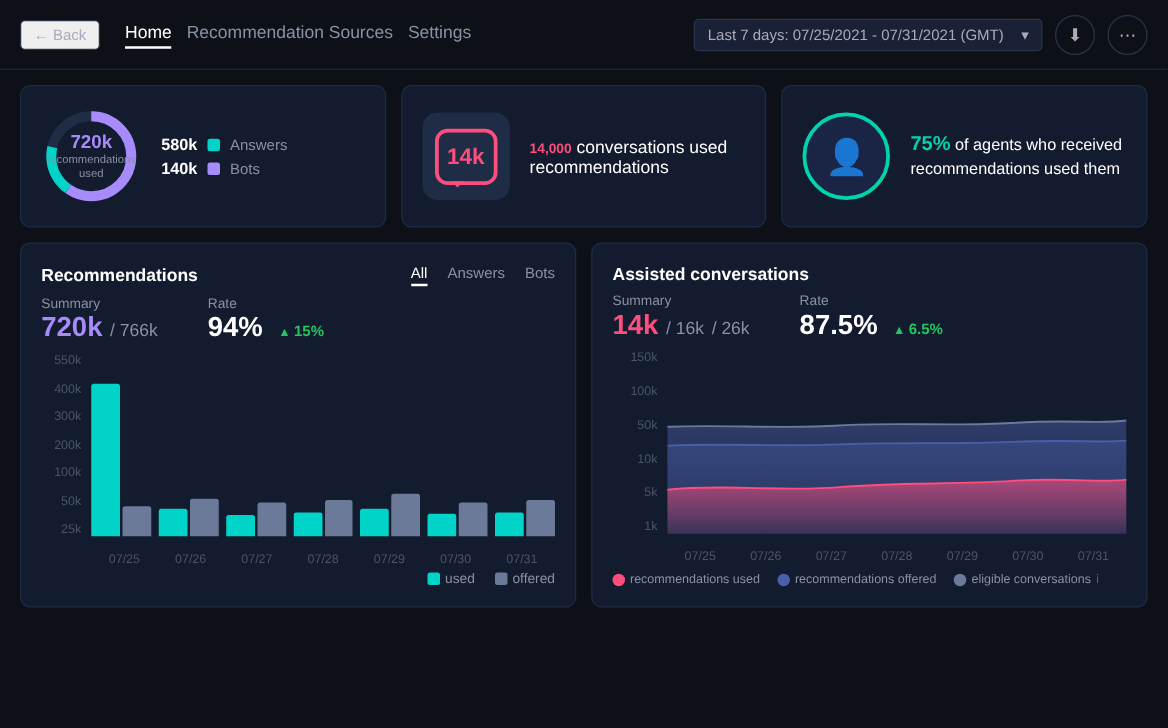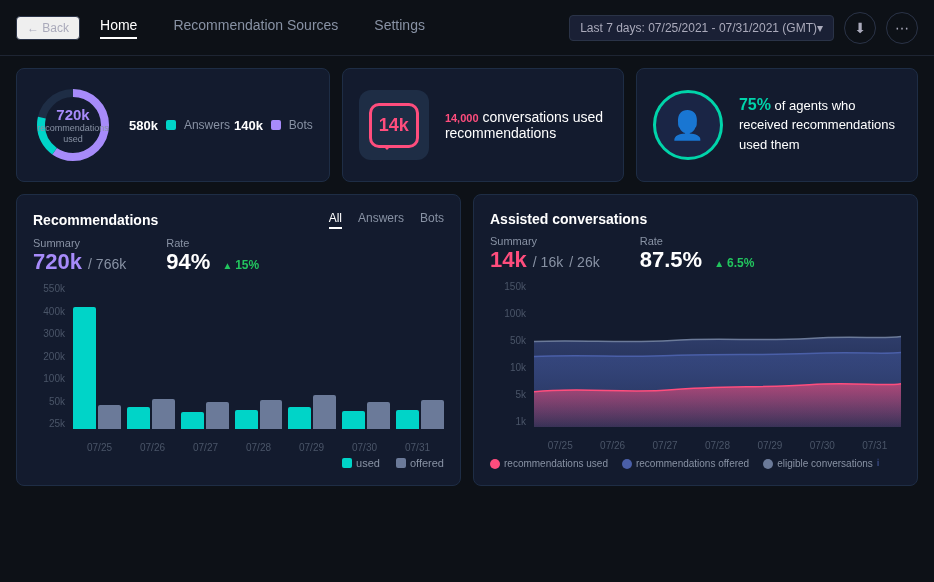--- a/index.html
+++ b/index.html
@@ -25,42 +25,42 @@
     .nav-back {
       border: 1px solid #2a3347;
       border-radius: 4px;
       padding: 4px 10px;
       color: #aab;
       font-size: 12px;
       cursor: pointer;
       margin-right: 20px;
       text-align: center;
     }
-    .nav-tabs { display: flex; gap: 36px; flex: 1; }
+    .nav-tabs { display: flex; gap: 12px; flex: 1; }
     .nav-tab {
       color: #8892a4;
       cursor: pointer;
       padding-bottom: 4px;
       font-size: 14px;
     }
     .nav-tab.active {
       color: #fff;
       border-bottom: 2px solid #fff;
     }
     .nav-right { display: flex; align-items: center; gap: 10px; }
     .date-range {
       background: #1a2035;
       border: 1px solid #2a3347;
       border-radius: 4px;
       padding: 5px 10px;
       font-size: 12px;
       color: #aab;
       display: flex;
       align-items: center;
-      gap: 0;
+      gap: 14px;
       cursor: pointer;
     }
     .icon-btn {
       width: 32px; height: 32px;
       border: 1px solid #2a3347;
       border-radius: 50%;
       display: flex; align-items: center; justify-content: center;
       color: #aab;
       cursor: pointer;
       font-size: 14px;
@@ -90,21 +90,21 @@
     .donut-wrap svg { width: 80px; height: 80px; }
     .donut-center {
       position: absolute;
       top: 50%; left: 50%;
       transform: translate(-50%, -50%);
       text-align: center;
     }
     .donut-center .big { font-size: 15px; font-weight: 700; color: #a78bfa; }
     .donut-center .small { font-size: 9px; color: #8892a4; line-height: 1.2; }
 
-    .card-1-stats { display: flex; gap: 4px; justify-content: space-between; }
+    .card-1-stats { display: flex; flex-direction: column; gap: 4px; justify-content: space-between; }
     .stat-row { display: flex; align-items: center; gap: 8px; font-size: 13px; }
     .stat-val { font-weight: 600; color: #fff; }
     .legend-dot {
       width: 10px; height: 10px; border-radius: 2px;
     }
     .legend-label { color: #8892a4; font-size: 12px; }
 
     
     .chat-bubble-wrap {
       width: 70px; height: 70px;

